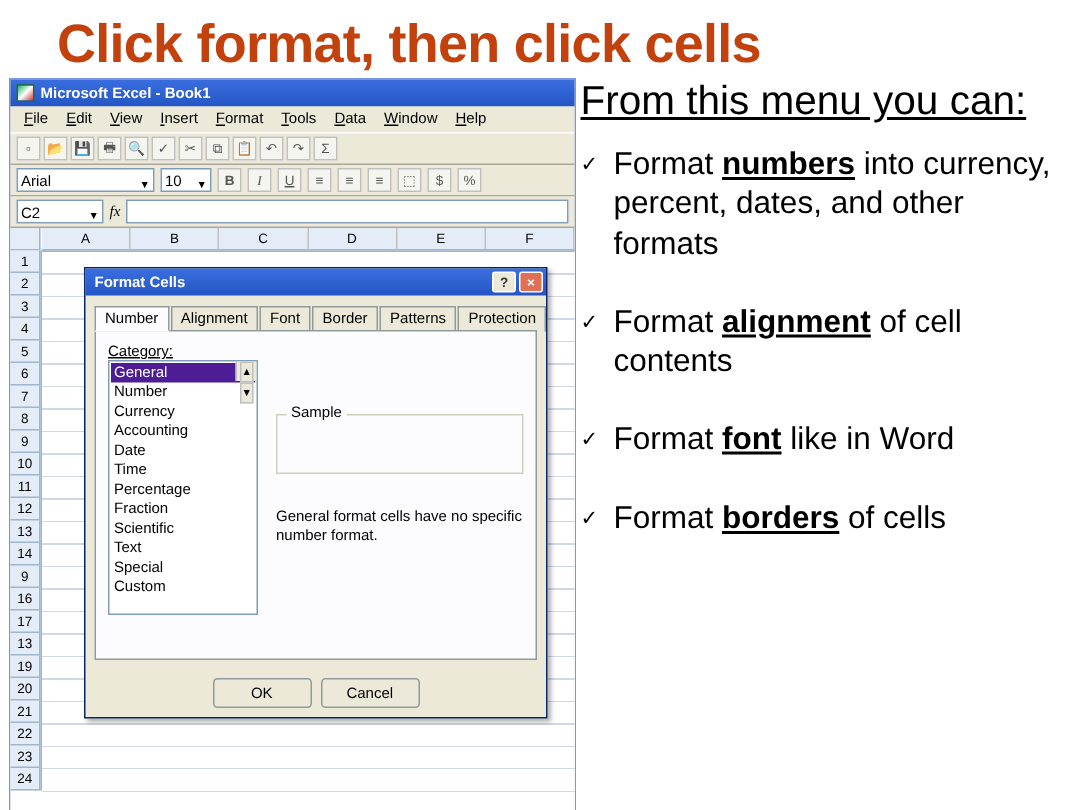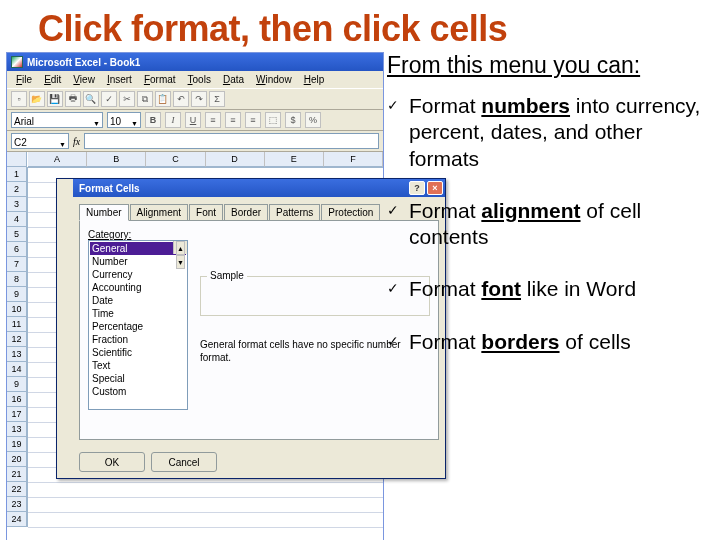--- a/index.html
+++ b/index.html
@@ -2,21 +2,21 @@
 <html><head>
 <meta charset="utf-8">
 <style>
   * { box-sizing: border-box; }
   body { margin: 0; width: 720px; height: 540px; font-family: Tahoma, Arial, sans-serif; background: #fff; overflow: hidden; }
   .slide { position: relative; width: 720px; height: 540px; }
   .title { font-family: Verdana, Arial, sans-serif; font-weight: 900; font-size: 36px; color: #c2410c; padding: 8px 0 2px 38px; letter-spacing: -0.5px; }
   .content-row { display: flex; }
   .screenshot-col { width: 385px; padding-left: 6px; }
   .text-col { width: 325px; padding-left: 2px; }
-  .subhead { font-family: Verdana, Arial, sans-serif; font-size: 23px; text-decoration: underline; margin: 0 0 14px 0; }
+  .subhead { font-family: Verdana, Arial, sans-serif; font-size: 27px; text-decoration: underline; margin: 0 0 14px 0; }
   .bullets { font-family: Verdana, Arial, sans-serif; font-size: 21px; line-height: 1.25; padding: 0; margin: 0; list-style: none; }
   .bullets li { position: relative; padding-left: 22px; margin-bottom: 26px; }
   .bullets li .chk { position: absolute; left: 0; top: 4px; font-size: 14px; color: #000; }
   .u { text-decoration: underline; font-weight: 700; }
 
   
   .excel { width: 378px; font-size: 10px; background: #ece9d8; border: 1px solid #7a96df; }
   .titlebar { background: linear-gradient(#3a6ee0,#2455c4); color: #fff; height: 18px; display:flex; align-items:center; padding: 0 4px; font-weight: bold; font-size: 10px; gap:4px;}
   .xicon { width:12px; height:12px; background: linear-gradient(135deg,#2a6,#fff 50%,#c33); border:1px solid #265; }
   .menubar { background: #ece9d8; padding: 2px 4px; display:flex; gap:2px; font-size: 10px; }
@@ -36,41 +36,41 @@
   .colarea { flex:1; }
   .colhdrs { display:flex; background:#e4ecf7; border-bottom:1px solid #9eb6ce;}
   .colhdrs div { flex:1; border-right:1px solid #c0c0c0; }
   .cells { position:relative; height: 390px; background:
     repeating-linear-gradient(#fff 0 14px,#d0d7e5 14px 15px),
     repeating-linear-gradient(90deg,#fff 0 59px,#d0d7e5 59px 60px);
   }
   .corner { width:20px; height:15px; background:#e4ecf7; border-right:1px solid #9eb6ce; border-bottom:1px solid #9eb6ce;}
 
   
-  .dialog { position:absolute; left:28px; top:10px; width:390px; background:#ece9d8; border:1px solid #0a246a; box-shadow:2px 2px 3px rgba(0,0,0,.3); font-size:10px;padding-left:16px;}
+  .dialog { position:absolute; left:28px; top:10px; width:309px; background:#ece9d8; border:1px solid #0a246a; box-shadow:2px 2px 3px rgba(0,0,0,.3); font-size:10px;}
   .dlg-title { background: linear-gradient(#3a6ee0,#2455c4); color:#fff; height:18px; display:flex; align-items:center; justify-content:space-between; padding:0 2px 0 6px; font-weight:bold;}
   .winbtns { display:flex; gap:2px;}
   .winbtns span{ width:16px; height:14px; background:#ece9d8; border:1px solid #fff; display:flex;align-items:center;justify-content:center; font-size:9px; color:#333; border-radius:2px;}
   .winbtns .x{ background:#e07055; color:#fff;}
   .dlg-body{ padding:6px;}
   .tabs { display:flex; font-size:10px; }
   .tab { padding:2px 6px; border:1px solid #919b9c; border-bottom:none; background:#ece9d8; margin-right:1px; position:relative; top:1px;}
   .tab.active{ background:#fcfcfe; border-bottom:1px solid #fcfcfe; z-index:2;}
   .tabpanel{ border:1px solid #919b9c; background:#fcfcfe; padding:8px; height:220px; position:relative;}
   .lbl{ font-size:10px; text-decoration:underline;}
   .listbox{ width:100px; height:170px; background:#fff; border:1px solid #7f9db9; overflow:hidden; font-size:10px; padding:1px; position:relative;}
   .listbox div{ padding:0 2px; height:13px; line-height:13px;}
   .listbox .sel{ background:#4c1d95; color:#fff;}
   .listbox .sb{ position:absolute; right:0; top:0; bottom:0; width:14px; background:#ece9d8; border-left:1px solid #c0c0c0; display:flex; flex-direction:column; justify-content:space-between;}
   .listbox .sb span{ height:14px; display:flex;align-items:center;justify-content:center; font-size:7px; border:1px solid #c0c0c0; background:#ece9d8;}
   .sample{ position:absolute; left:120px; top:8px; right:8px;margin-top:47px;}
   .groupbox{ border:1px solid #d0d0bf; padding:8px 6px 6px; position:relative; height:40px;}
   .groupbox .glabel{ position:absolute; top:-7px; left:6px; background:#fcfcfe; padding:0 3px; font-size:10px;}
   .desc{ font-size:10px; margin-top:22px; line-height:1.3;}
-  .dlg-buttons{ display:flex; justify-content:flex-start; gap:6px; padding:6px;}
+  .dlg-buttons{ display:flex; justify-content:center; gap:6px; padding:6px;}
   .dlg-buttons button{ width:66px; height:20px; font-size:10px; background:#ece9d8; border:1px solid #919b9c; border-radius:3px;}
 </style>
 </head>
 <body>
 
 <div class="slide">
   <div class="title">Click format, then click cells</div>
   <div class="content-row">
     <div class="screenshot-col">
       <div class="excel">

